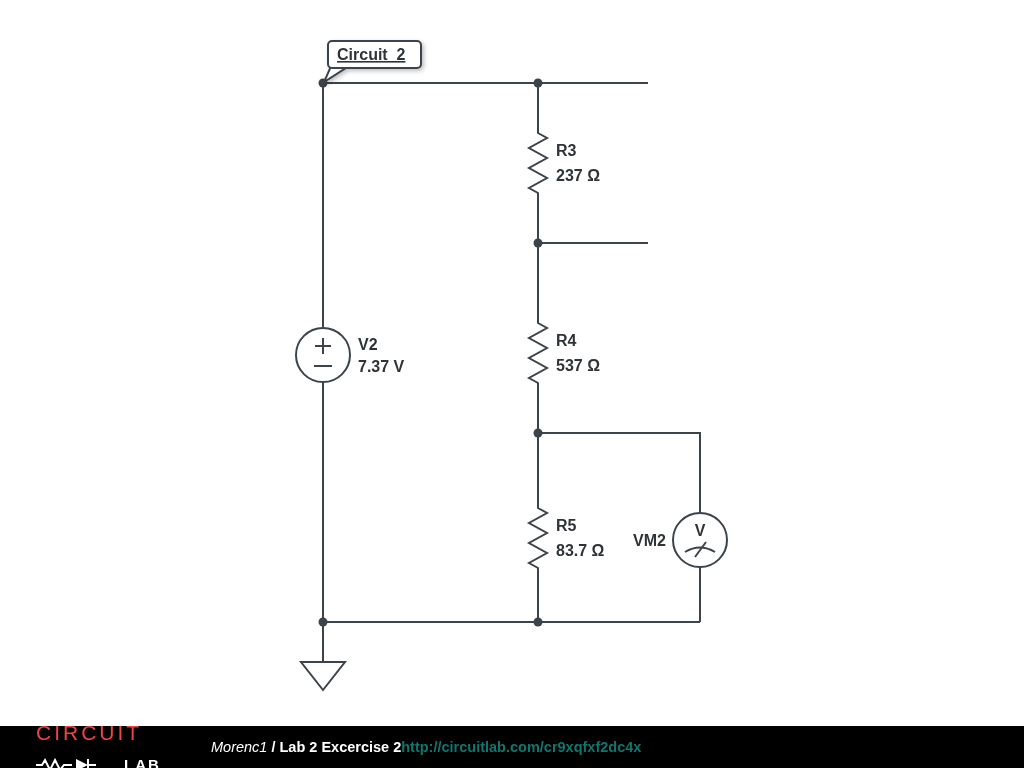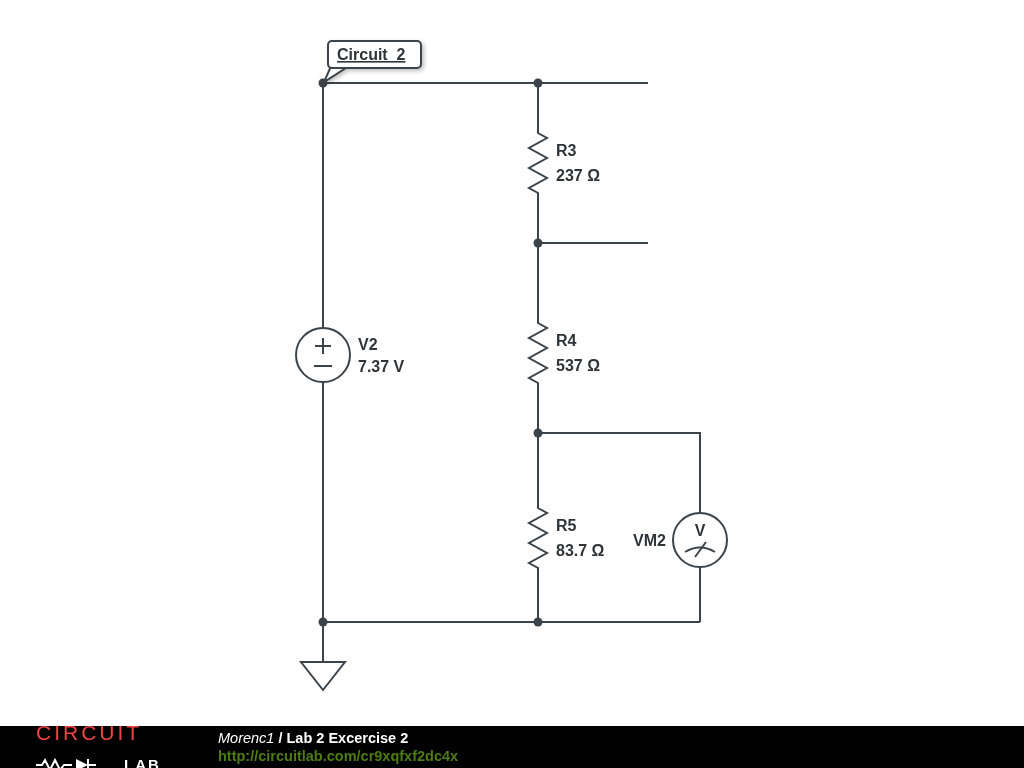--- a/index.html
+++ b/index.html
@@ -9,25 +9,25 @@
   .lbl{font-size:16px;font-weight:bold;fill:#2e3438;}
   .wire{stroke:#3c444b;stroke-width:2;fill:none;}
   .comp{stroke:#3c444b;stroke-width:2;fill:#ffffff;}
   .dot{fill:#3c444b;stroke:none;}
   #footer{position:absolute;left:0;bottom:0;width:1024px;height:42px;background:#000000;
           display:flex;align-items:center;color:#ffffff;}
   #brand{width:150px;margin-left:36px;display:flex;flex-direction:column;line-height:1;}
   #brand-top{font-size:21px;letter-spacing:3px;font-weight:400;color:#ef4444;}
   #brand-row{display:flex;align-items:center;margin-top:14px;}
   #brand-bottom{font-size:15px;letter-spacing:2px;font-weight:bold;margin-left:6px;}
-  #footer-text{margin-left:32px;display:flex;flex-direction:column;line-height:1.25;}
+  #footer-text{margin-left:25px;display:flex;flex-direction:row;line-height:1.25;}
   .ft-line{font-size:14.5px;color:#ffffff;}
   .ft-author{font-style:italic;font-weight:400;}
   .ft-title{font-weight:bold;}
-  .ft-url{font-weight:bold;color:#4d7c0f;text-decoration:none;}
+  .ft-url{font-weight:bold;color:#0f766e;text-decoration:none;}
   .callout-shadow{filter:drop-shadow(2px 2px 2px rgba(0,0,0,0.25));}
 </style>
 </head>
 <body>
 
 <div id="stage">
 
   <svg width="1024" height="726" viewBox="0 0 1024 726">
 
     <path class="wire" d="M323 83 V328"></path>

